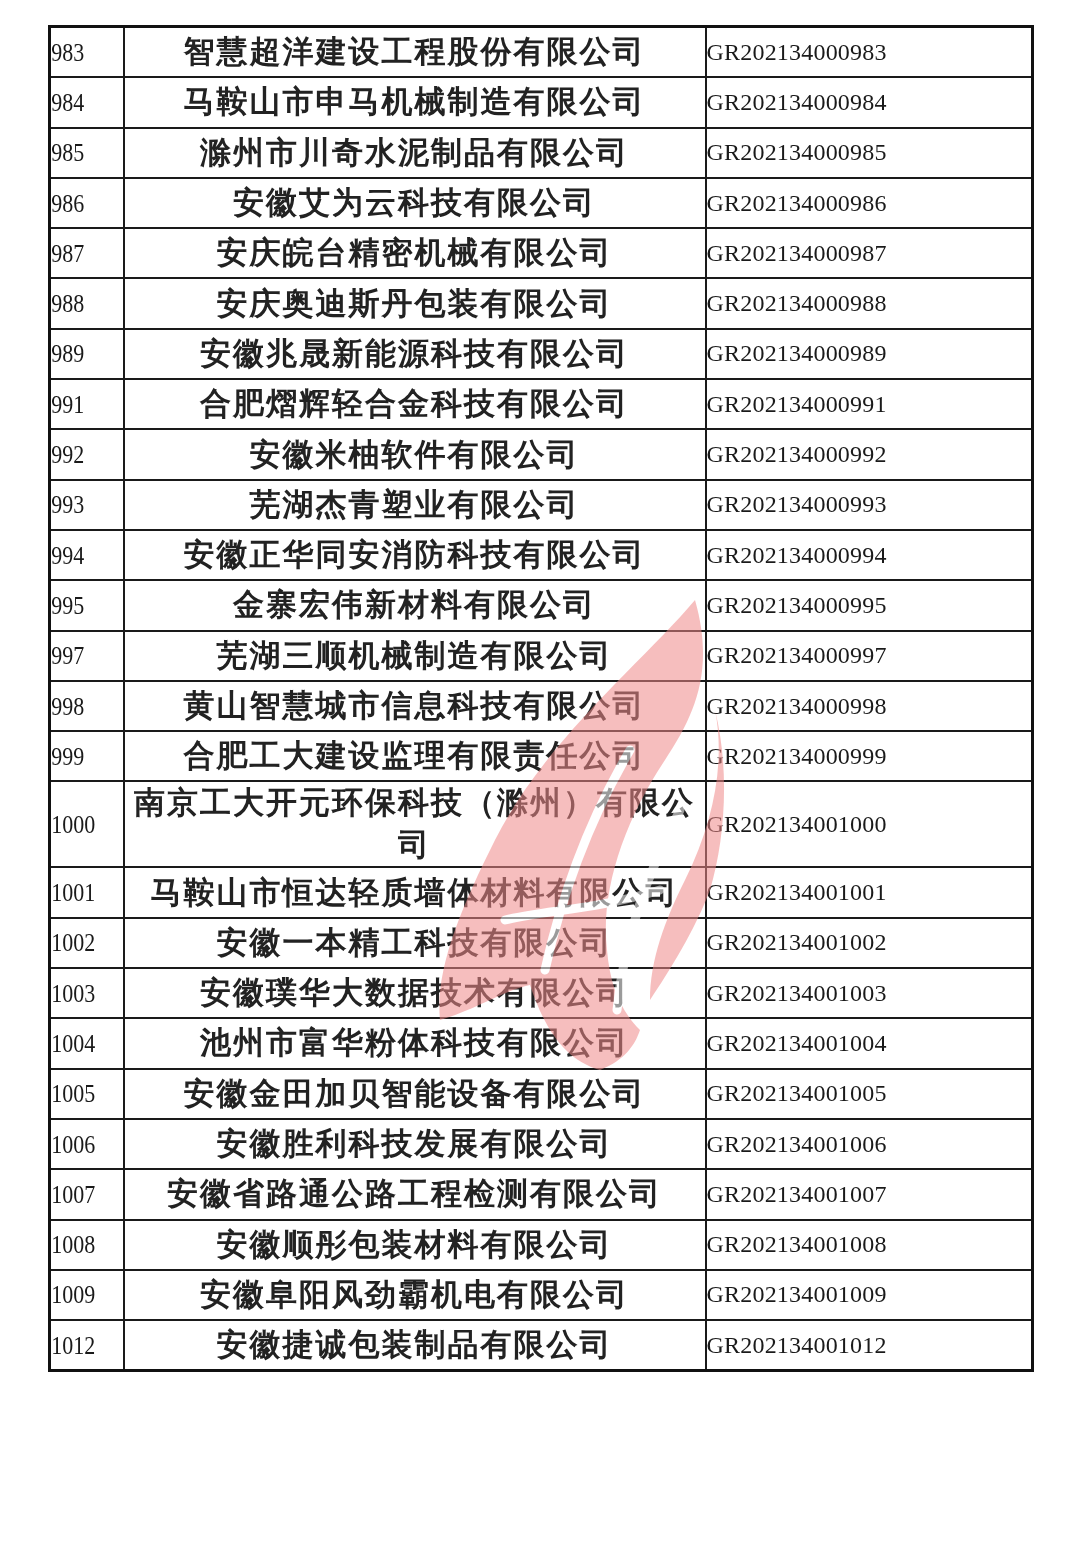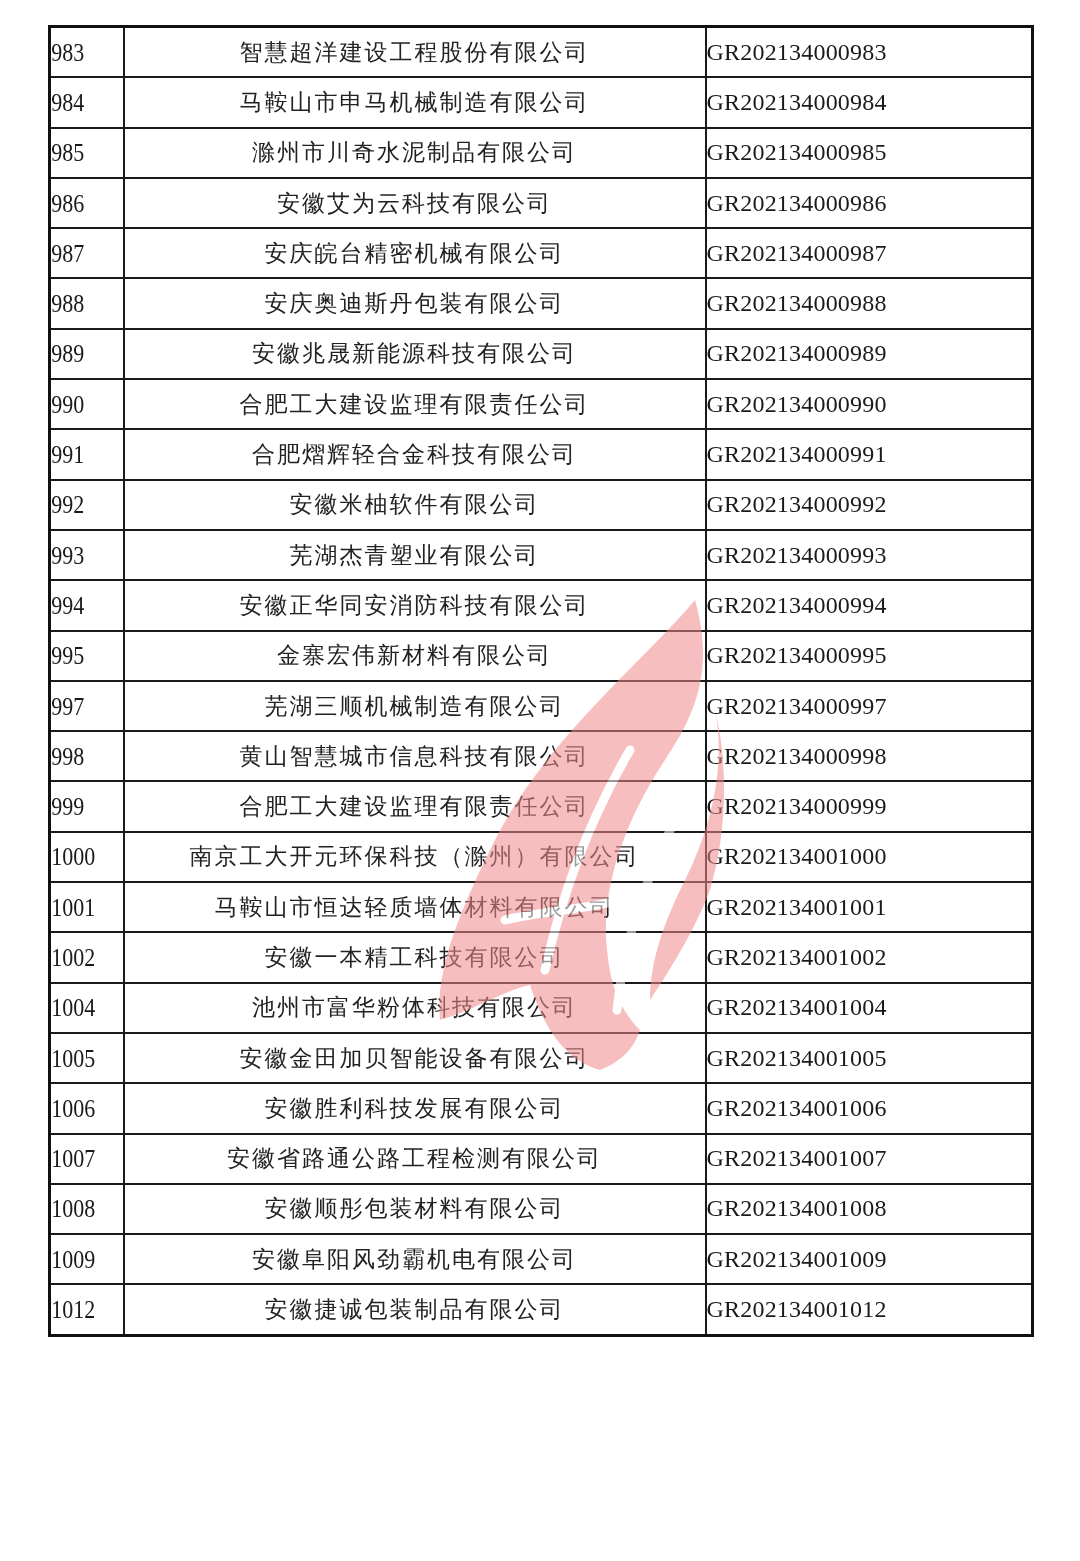--- a/index.html
+++ b/index.html
@@ -45,24 +45,24 @@
       padding-left: 15px;
       font-size: 25px;
       line-height: 1;
       padding-top: 6px;
       font-family: "Liberation Serif", "DejaVu Serif", serif;
       transform: scaleX(0.88);
       transform-origin: left center;
     }
     td.name {
       text-align: center;
-      font-size: 23px;
+      font-size: 31px;
       letter-spacing: 2px;
       font-family: "DejaVu Sans", "Liberation Sans", sans-serif;
-      font-weight: 400;
+      font-weight: 700;
       color: #222;
       padding-bottom: 6px;
     }
     td.code {
       text-align: left;
       font-size: 24px;
       letter-spacing: 0.2px;
       font-family: "Liberation Serif", "DejaVu Serif", serif;
       padding-bottom: 4px;
     }
@@ -118,25 +118,20 @@
           <td class="no">988</td>
           <td class="name">安庆奥迪斯丹包装有限公司</td>
           <td class="code">GR202134000988</td>
         </tr>
         <tr>
           <td class="no">989</td>
           <td class="name">安徽兆晟新能源科技有限公司</td>
           <td class="code">GR202134000989</td>
         </tr>
         <tr>
-          <td class="no">990</td>
-          <td class="name">合肥工大建设监理有限责任公司</td>
-          <td class="code">GR202134000990</td>
-        </tr>
-        <tr>
           <td class="no">991</td>
           <td class="name">合肥熠辉轻合金科技有限公司</td>
           <td class="code">GR202134000991</td>
         </tr>
         <tr>
           <td class="no">992</td>
           <td class="name">安徽米柚软件有限公司</td>
           <td class="code">GR202134000992</td>
         </tr>
         <tr>
@@ -176,20 +171,25 @@
         </tr>
         <tr>
           <td class="no">1001</td>
           <td class="name">马鞍山市恒达轻质墙体材料有限公司</td>
           <td class="code">GR202134001001</td>
         </tr>
         <tr>
           <td class="no">1002</td>
           <td class="name">安徽一本精工科技有限公司</td>
           <td class="code">GR202134001002</td>
+        </tr>
+        <tr>
+          <td class="no">1003</td>
+          <td class="name">安徽璞华大数据技术有限公司</td>
+          <td class="code">GR202134001003</td>
         </tr>
         <tr>
           <td class="no">1004</td>
           <td class="name">池州市富华粉体科技有限公司</td>
           <td class="code">GR202134001004</td>
         </tr>
         <tr>
           <td class="no">1005</td>
           <td class="name">安徽金田加贝智能设备有限公司</td>
           <td class="code">GR202134001005</td>

